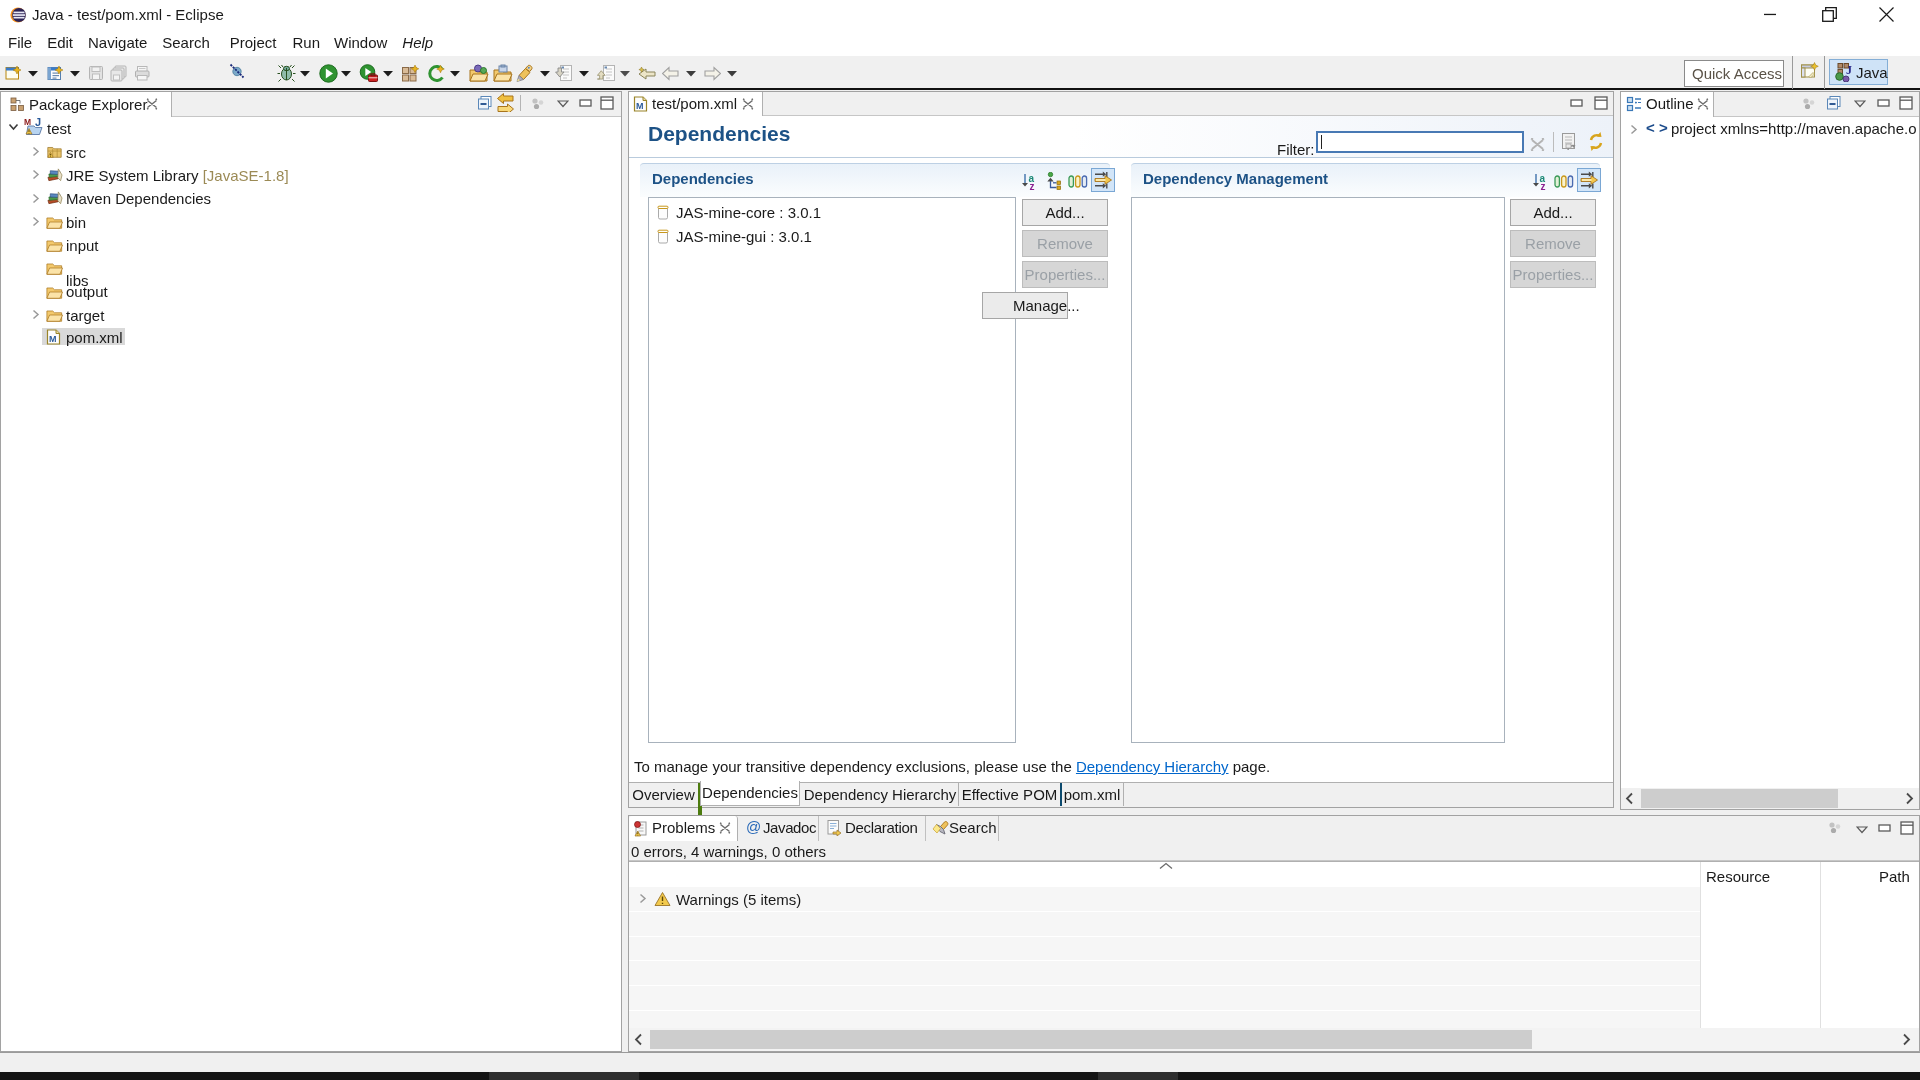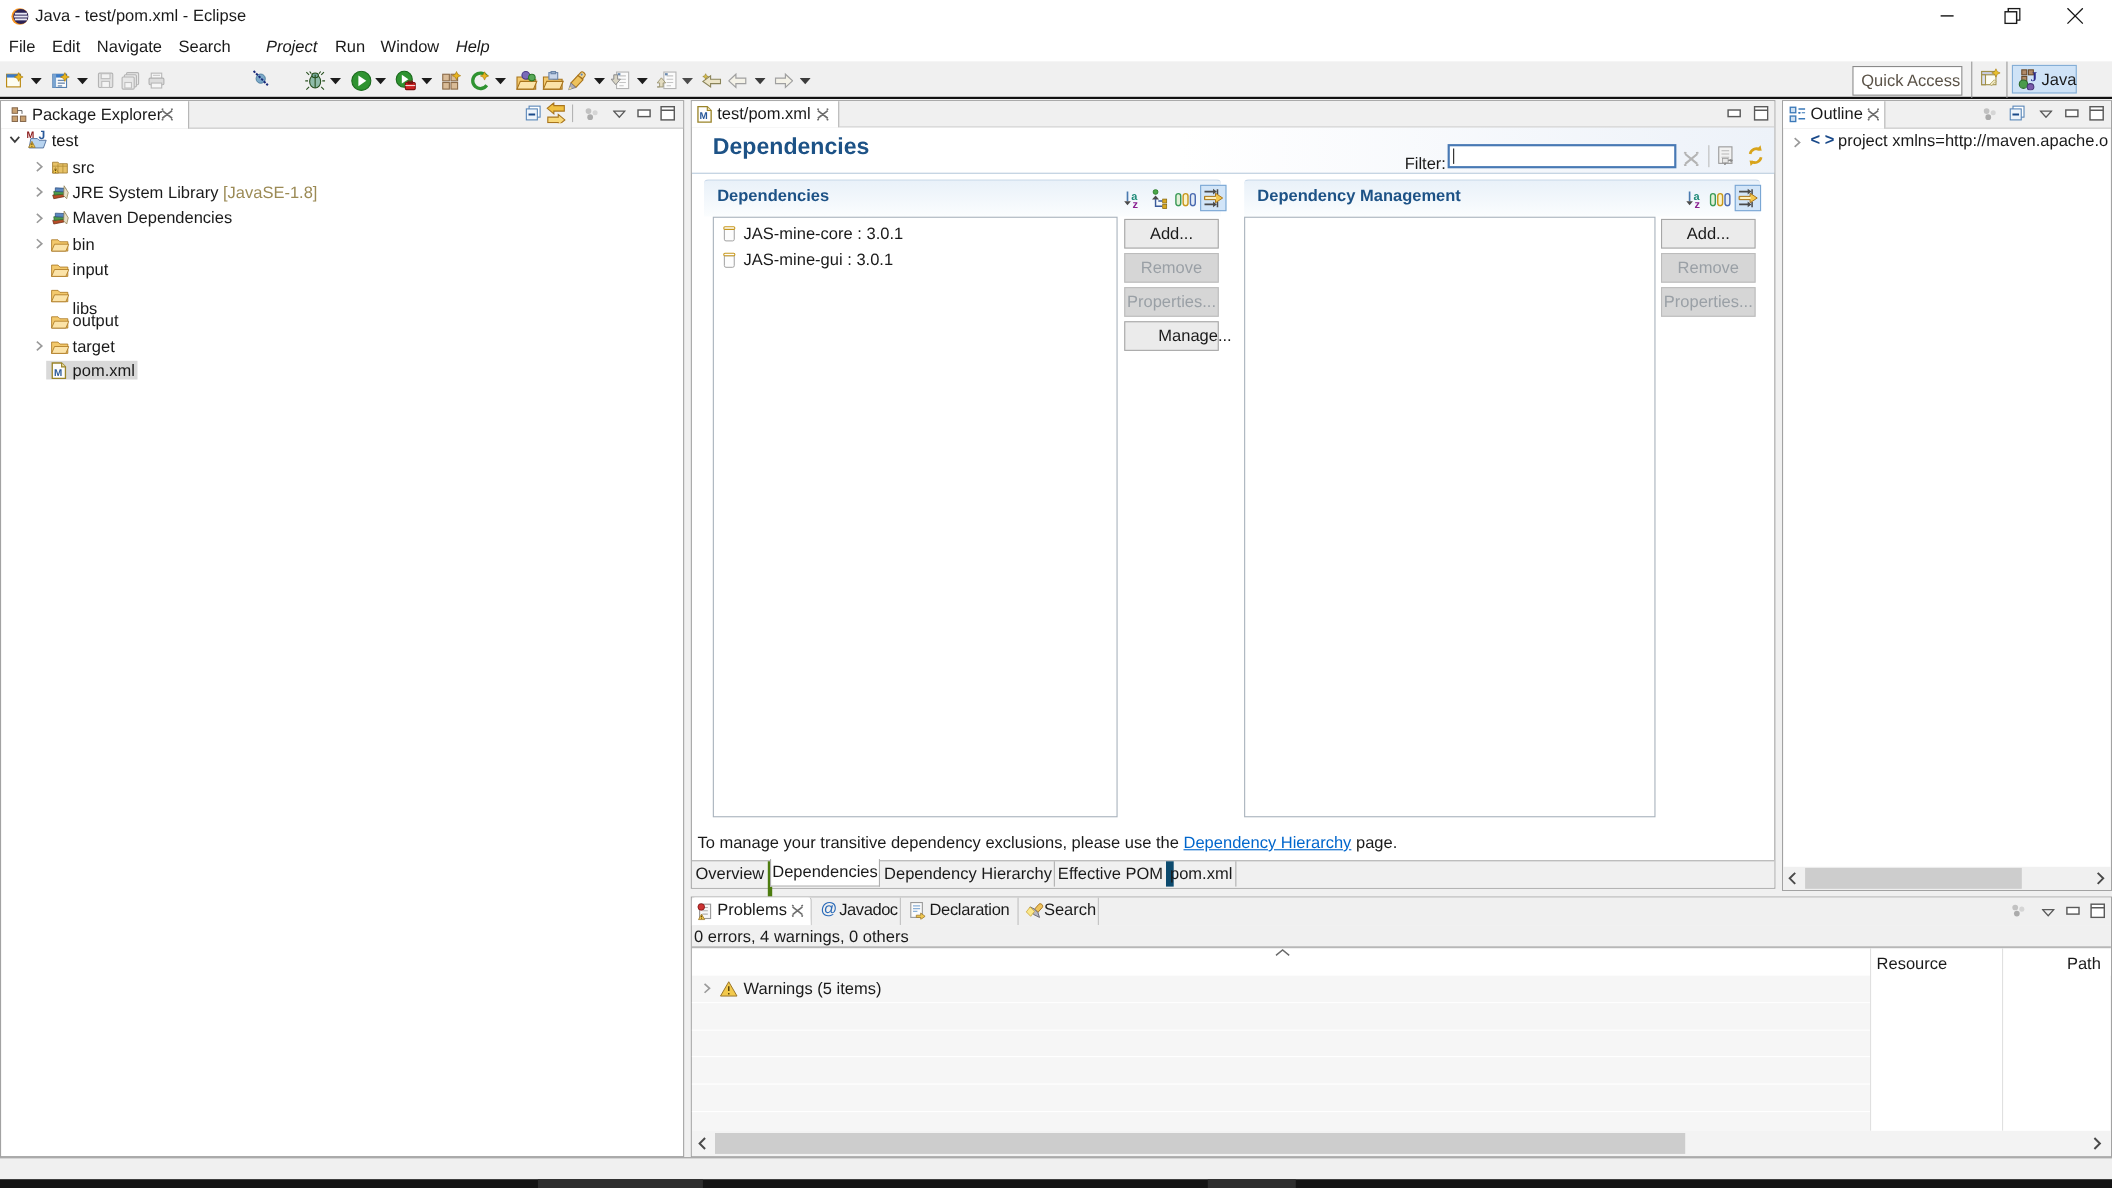--- a/index.html
+++ b/index.html
@@ -28,21 +28,21 @@
 <svg class="a" style="left:1822px;top:7px;" width="15" height="15" viewBox="0 0 15 15">
       <rect x="0.7" y="3.7" width="10.6" height="10.6" fill="none" stroke="#1a1a1a" stroke-width="1.3"></rect>
       <path d="M3.7 3.7 V0.7 H14.3 V11.3 H11.3" fill="none" stroke="#1a1a1a" stroke-width="1.3"></path>
     </svg>
 <svg class="a" style="left:1879px;top:7px;" width="15" height="15" viewBox="0 0 15 15">
       <path d="M0.5 0.5 L14.5 14.5 M14.5 0.5 L0.5 14.5" stroke="#1a1a1a" stroke-width="1.2"></path>
     </svg>
 
 <div class="a" style="left:0;top:30px;width:1920px;height:26px;background:#ffffff;"></div>
 <div class="a nw" style="left:8px;top:34px;">
-<span>File</span><span style="margin-left:15px;">Edit</span><span style="margin-left:15px;">Navigate</span><span style="margin-left:15px;">Search</span><span style="margin-left:32px;font-style:italic;">Project</span><span style="margin-left:16px;">Run</span><span style="margin-left:14px;">Window</span><span style="margin-left:15px;font-style:italic;">Help</span>
+<span>File</span><span style="margin-left:15px;">Edit</span><span style="margin-left:15px;">Navigate</span><span style="margin-left:15px;">Search</span><span style="margin-left:20px;">Project</span><span style="margin-left:16px;">Run</span><span style="margin-left:14px;">Window</span><span style="margin-left:15px;font-style:italic;">Help</span>
 </div>
 
 <div class="a" style="left:0;top:56px;width:1920px;height:32px;background:#f0f0f0;"></div>
 <div class="a" style="left:0;top:88px;width:1920px;height:2px;background:#111111;"></div>
 <svg class="a" style="left:5px;top:65px;" width="17" height="17" viewBox="0 0 17 17">
 <rect x="1" y="2.5" width="12.5" height="11.5" fill="#fdfdf2" stroke="#b8860b"></rect>
 <rect x="1" y="2.5" width="12.5" height="3" fill="#3b7bc8"></rect>
 <path d="M12 1 l1.3 2.7 2.7 1.3 -2.7 1.3 -1.3 2.7 -1.3 -2.7 -2.7 -1.3 2.7 -1.3z" fill="#e8b420" stroke="#a07408" stroke-width="0.5"></path>
 </svg>
 <svg class="a" style="left:28px;top:71px;" width="10" height="6" viewBox="0 0 10 6">
@@ -421,21 +421,21 @@
 <div class="a nw" style="left:676px;top:204px;">JAS-mine-core : 3.0.1</div>
 <svg class="a" style="left:656px;top:228px;" width="14" height="16" viewBox="0 0 14 16">
 <path d="M2.5 4.5 h9 v9 a1.5 1.5 0 0 1 -1.5 1.5 h-6 a1.5 1.5 0 0 1 -1.5 -1.5z" fill="#fdfdfd" stroke="#a0a0a0" stroke-width="0.9"></path>
 <rect x="2" y="2.2" width="10" height="2.3" rx="1" fill="#fff" stroke="#c8981c" stroke-width="1"></rect>
 </svg>
 <div class="a nw" style="left:676px;top:228px;">JAS-mine-gui : 3.0.1</div>
 
 <div class="a" style="left:1022px;top:199px;width:86px;height:27px;background:#ebebeb;border:1px solid #a6a6a6;box-sizing:border-box;text-align:center;line-height:25px;">Add...</div>
 <div class="a" style="left:1022px;top:230px;width:86px;height:27px;background:#d6d6d6;border:1px solid #bcbcbc;box-sizing:border-box;text-align:center;line-height:25px;color:#9aa0a6;">Remove</div>
 <div class="a" style="left:1022px;top:261px;width:86px;height:27px;background:#d6d6d6;border:1px solid #bcbcbc;box-sizing:border-box;text-align:center;line-height:25px;color:#9aa0a6;">Properties...</div>
-<div class="a" style="left:1022px;top:292px;width:86px;height:27px;background:#ebebeb;border:1px solid #a6a6a6;box-sizing:border-box;text-align:center;line-height:25px;padding-left:30px;">Manage...</div>
+<div class="a" style="left:982px;top:292px;width:86px;height:27px;background:#ebebeb;border:1px solid #a6a6a6;box-sizing:border-box;text-align:center;line-height:25px;padding-left:30px;">Manage...</div>
 
 <div class="a" style="left:1131px;top:163px;width:469px;height:33px;border-top:1px solid #bdd0e4;border-radius:4px 4px 0 0;background:linear-gradient(#e9f1f9,#fbfdfe);"></div>
 <div class="a nw" style="left:1143px;top:170px;font-size:15px;font-weight:bold;color:#1d5286;">Dependency Management</div>
 <svg class="a" style="left:1532px;top:172px;" width="17" height="18" viewBox="0 0 17 18">
 <path d="M4 2 v9" stroke="#4a7ab0" stroke-width="1.5" fill="none"></path>
 <path d="M4 14.5 l-3 -3.6 h6z" fill="#4a4a4a"></path>
 <text x="7.5" y="9.5" font-size="10" font-weight="bold" fill="#1e8a78" font-family="Liberation Sans">a</text>
 <text x="8.5" y="17.5" font-size="10" font-weight="bold" fill="#8a2090" font-family="Liberation Sans">z</text>
 </svg>
 <svg class="a" style="left:1554px;top:175px;" width="20" height="13" viewBox="0 0 20 13">
@@ -457,21 +457,21 @@
 <div class="a" style="left:1510px;top:199px;width:86px;height:27px;background:#ebebeb;border:1px solid #a6a6a6;box-sizing:border-box;text-align:center;line-height:25px;">Add...</div>
 <div class="a" style="left:1510px;top:230px;width:86px;height:27px;background:#d6d6d6;border:1px solid #bcbcbc;box-sizing:border-box;text-align:center;line-height:25px;color:#9aa0a6;">Remove</div>
 <div class="a" style="left:1510px;top:261px;width:86px;height:27px;background:#d6d6d6;border:1px solid #bcbcbc;box-sizing:border-box;text-align:center;line-height:25px;color:#9aa0a6;">Properties...</div>
 
 <div class="a nw" style="left:634px;top:758px;">To manage your transitive dependency exclusions, please use the <span style="color:#0066cc;text-decoration:underline;">Dependency Hierarchy</span> page.</div>
 
 <div class="a" style="left:629px;top:782px;width:984px;height:25px;background:#f0f0f0;border-top:1px solid #b0b0b0;box-sizing:border-box;"></div>
 <div class="a nw" style="left:629px;top:783px;width:69px;height:33px;border-right:4px solid #4d7c0f;text-align:center;line-height:23px;">Overview</div>
 <div class="a nw" style="left:700px;top:781px;width:100px;height:25px;background:#fff;border:1px solid #b0b0b0;border-top:none;box-sizing:border-box;text-align:center;line-height:24px;">Dependencies</div>
 <div class="a nw" style="left:802px;top:783px;width:156px;height:23px;border-right:1px solid #b0b0b0;text-align:center;line-height:23px;">Dependency Hierarchy</div>
-<div class="a nw" style="left:959px;top:783px;width:101px;height:23px;border-right:7px solid #0c4a6e;text-align:center;line-height:23px;">Effective POM</div>
+<div class="a nw" style="left:959px;top:783px;width:101px;height:23px;border-right:2px solid #0c4a6e;text-align:center;line-height:23px;">Effective POM</div>
 <div class="a nw" style="left:1061px;top:783px;width:62px;height:23px;border-right:1px solid #b0b0b0;text-align:center;line-height:23px;">pom.xml</div>
 
 <div class="a" style="left:1620px;top:91px;width:300px;height:719px;background:#ffffff;border:1px solid #a2a2a2;box-sizing:border-box;"></div>
 <div class="a" style="left:1621px;top:92px;width:298px;height:24px;background:#f0f0f0;border-bottom:1px solid #c6c6c6;"></div>
 <div class="a" style="left:1621px;top:92px;width:92px;height:25px;background:#ffffff;border-right:1px solid #b0b0b0;"></div>
 <svg class="a" style="left:1626px;top:96px;" width="16" height="16" viewBox="0 0 16 16">
 <g fill="#cde0f2" stroke="#3a78b8" stroke-width="1.2">
         <rect x="1.5" y="1.5" width="5" height="5"></rect>
         <rect x="1.5" y="9.5" width="5" height="5"></rect>
       </g>

